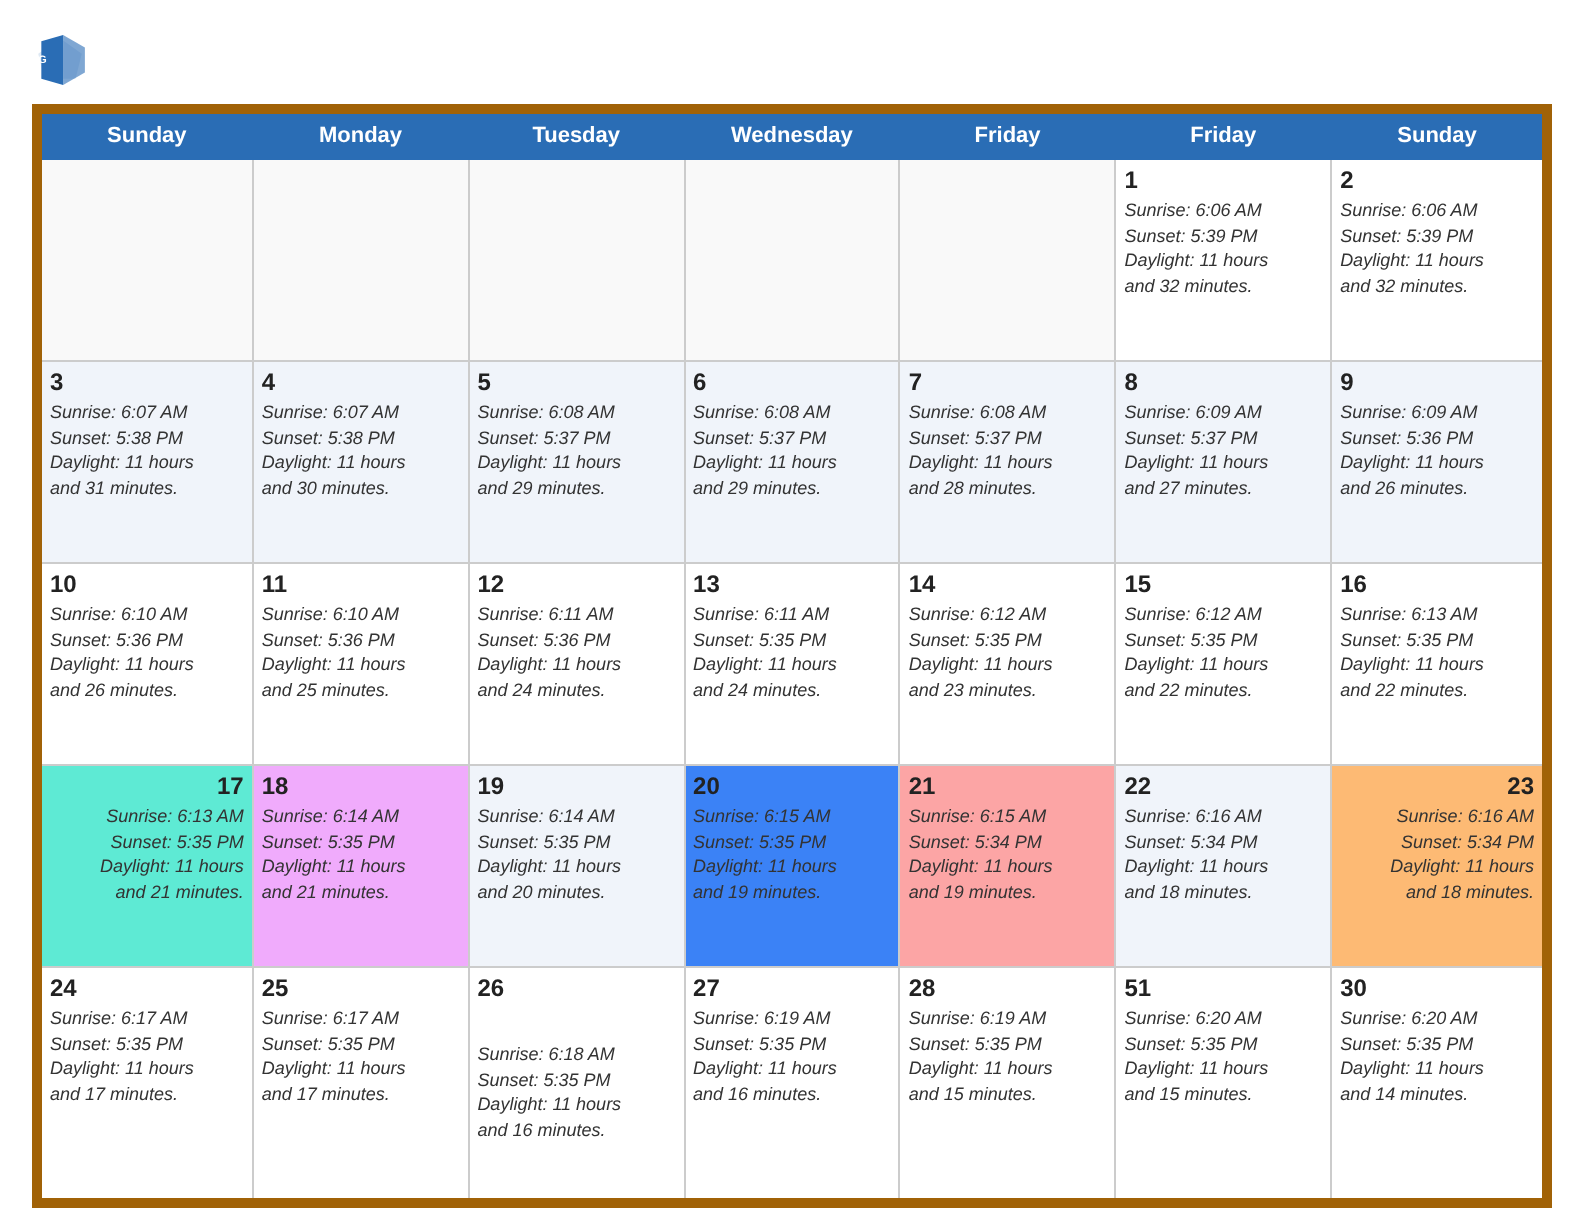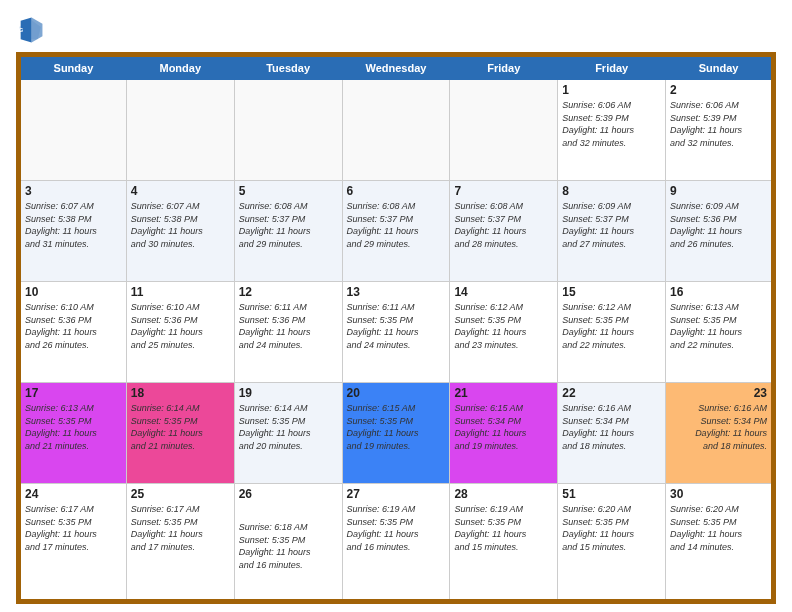--- a/index.html
+++ b/index.html
@@ -252,49 +252,49 @@
           </td>
           <td>
             <span class="day-num">16</span>
             <div class="day-info" style="white-space: pre-line;">Sunrise: 6:13 AM
 Sunset: 5:35 PM
 Daylight: 11 hours
 and 22 minutes.</div>
           </td>
         </tr>
         <tr>
-          <td style="background: #d946ef;">
+          <td style="background: #5eead4; text-align: right;">
             <span class="day-num">17</span>
             <div class="day-info" style="white-space: pre-line;">Sunrise: 6:13 AM
 Sunset: 5:35 PM
 Daylight: 11 hours
 and 21 minutes.</div>
           </td>
-          <td style="background: #ec4899;">
+          <td style="background: #f0abfc;">
             <span class="day-num">18</span>
             <div class="day-info" style="white-space: pre-line;">Sunrise: 6:14 AM
 Sunset: 5:35 PM
 Daylight: 11 hours
 and 21 minutes.</div>
           </td>
           <td style="background: rgb(240, 244, 250);">
             <span class="day-num">19</span>
             <div class="day-info" style="white-space: pre-line;">Sunrise: 6:14 AM
 Sunset: 5:35 PM
 Daylight: 11 hours
 and 20 minutes.</div>
           </td>
           <td style="background: #3b82f6;">
             <span class="day-num">20</span>
             <div class="day-info" style="white-space: pre-line;">Sunrise: 6:15 AM
 Sunset: 5:35 PM
 Daylight: 11 hours
 and 19 minutes.</div>
           </td>
-          <td style="background: #d946ef;">
+          <td style="background: #fca5a5;">
             <span class="day-num">21</span>
             <div class="day-info" style="white-space: pre-line;">Sunrise: 6:15 AM
 Sunset: 5:34 PM
 Daylight: 11 hours
 and 19 minutes.</div>
           </td>
           <td style="background: rgb(240, 244, 250);">
             <span class="day-num">22</span>
             <div class="day-info" style="white-space: pre-line;">Sunrise: 6:16 AM
 Sunset: 5:34 PM

